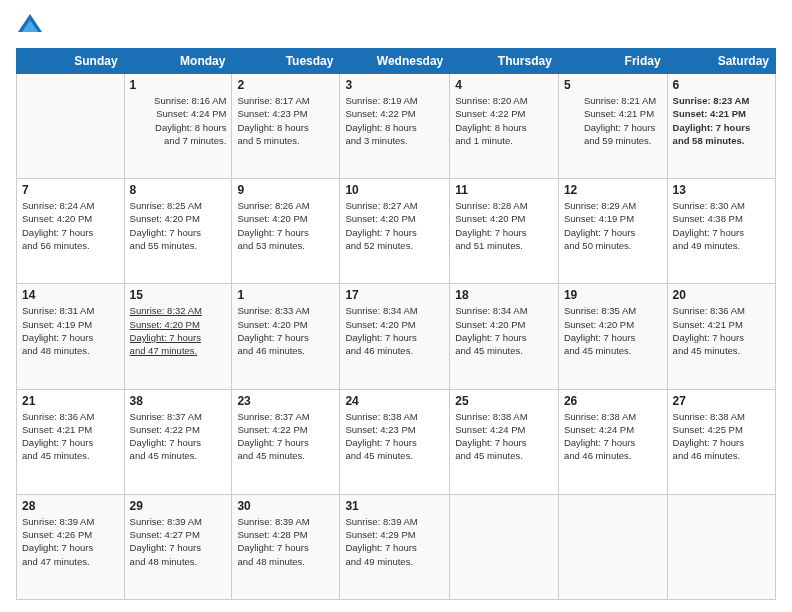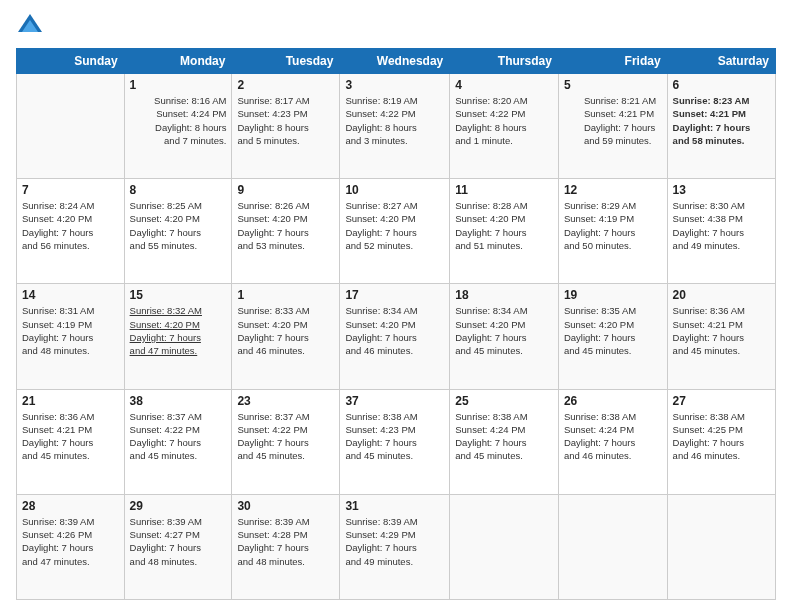--- a/index.html
+++ b/index.html
@@ -301,21 +301,21 @@
 and 45 minutes.</div>
           </td>
           <td>
             <span class="day-num">23</span>
             <div class="day-info" style="white-space: pre-line;">Sunrise: 8:37 AM
 Sunset: 4:22 PM
 Daylight: 7 hours
 and 45 minutes.</div>
           </td>
           <td>
-            <span class="day-num">37</span>
+            <span class="day-num">24</span>
             <div class="day-info" style="white-space: pre-line;">Sunrise: 8:38 AM
 Sunset: 4:23 PM
 Daylight: 7 hours
 and 45 minutes.</div>
           </td>
           <td>
             <span class="day-num">25</span>
             <div class="day-info" style="white-space: pre-line;">Sunrise: 8:38 AM
 Sunset: 4:24 PM
 Daylight: 7 hours

